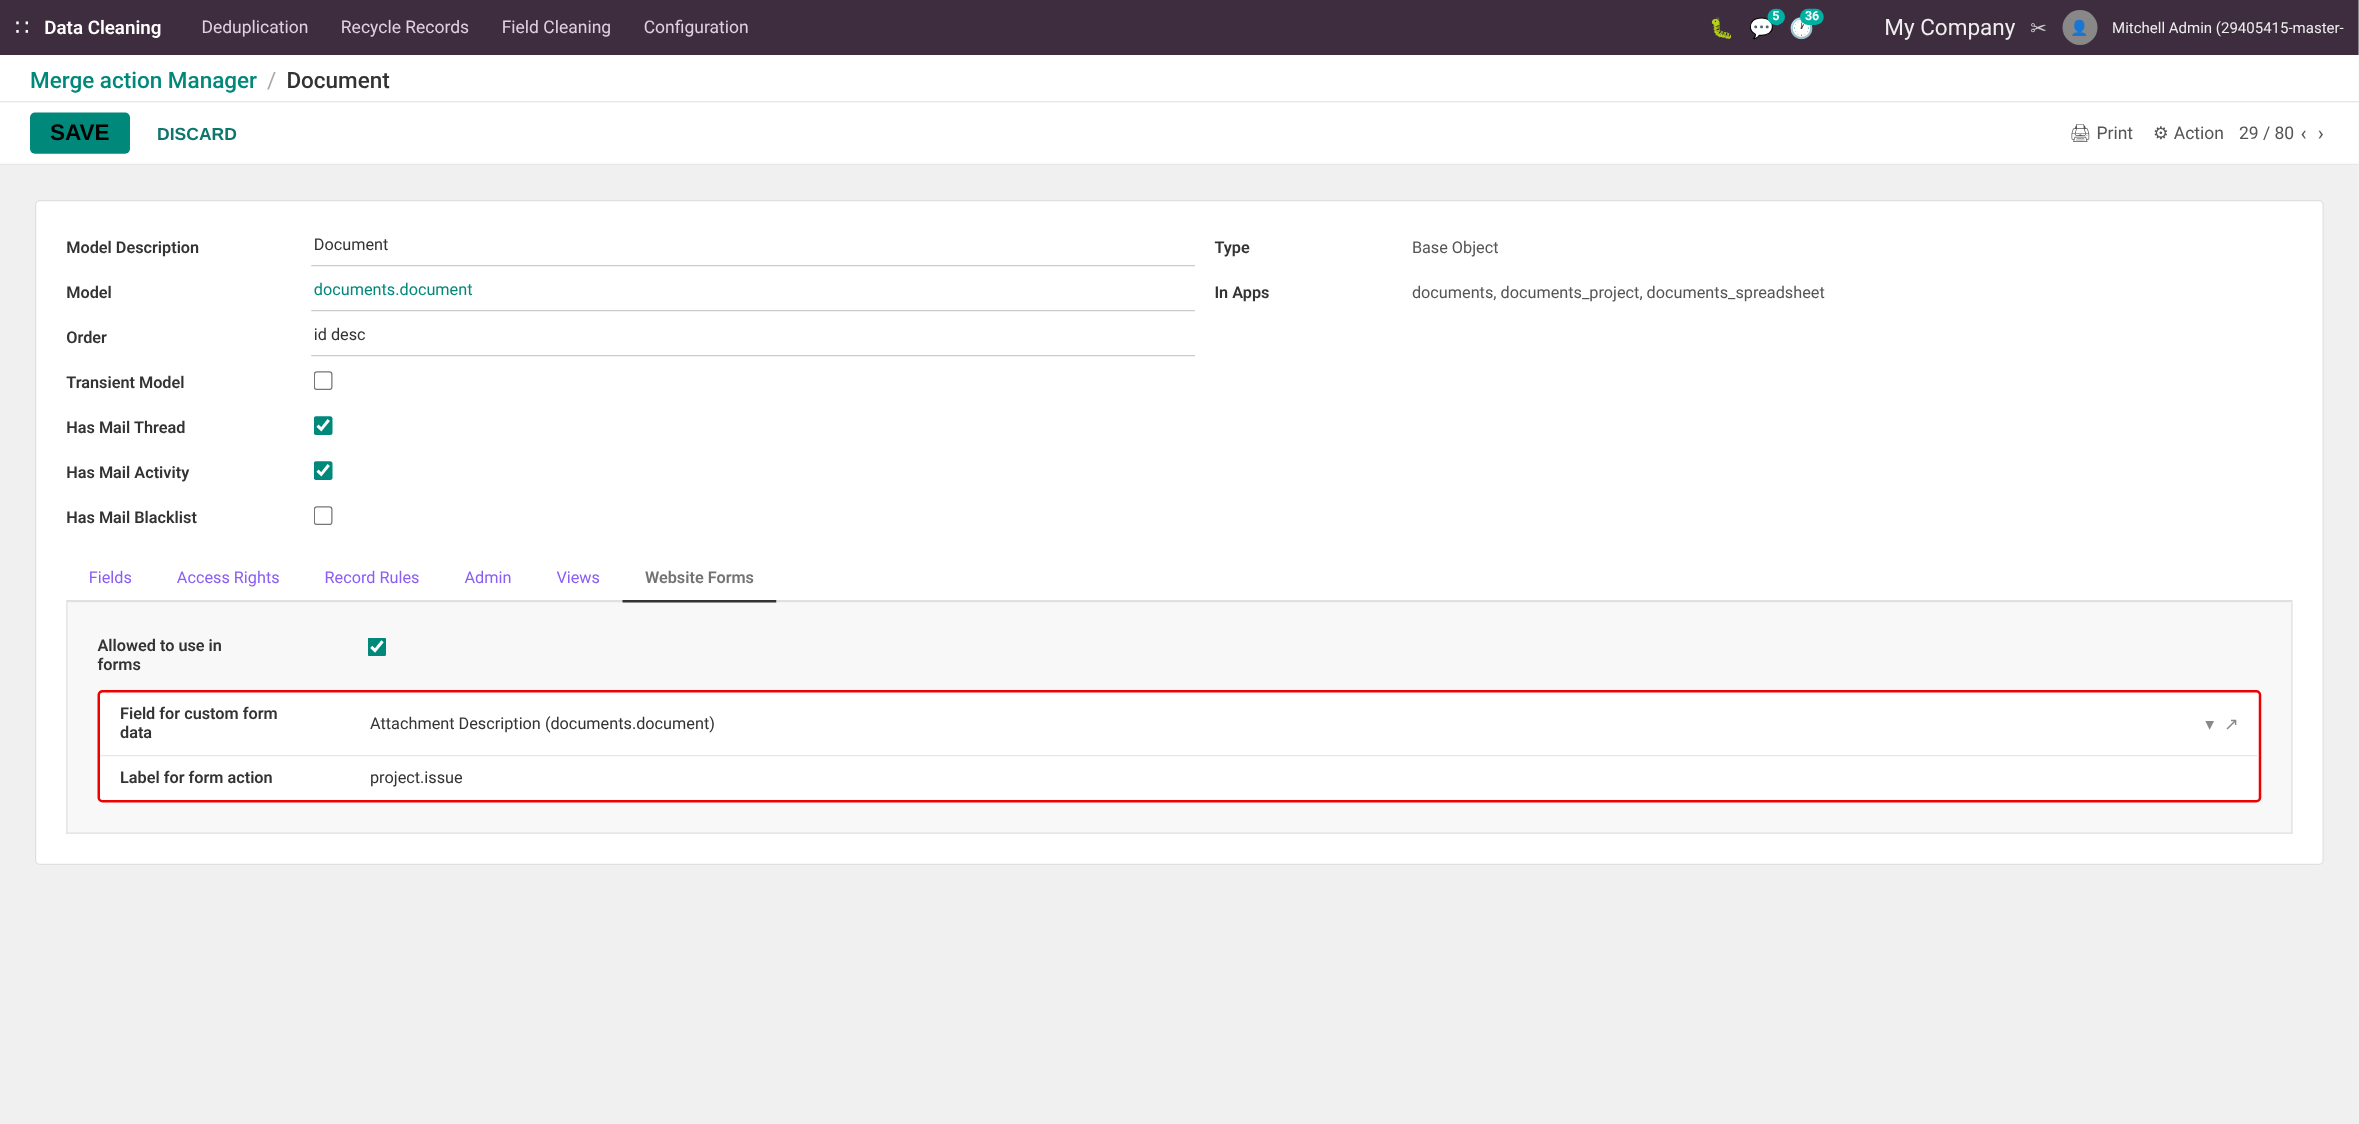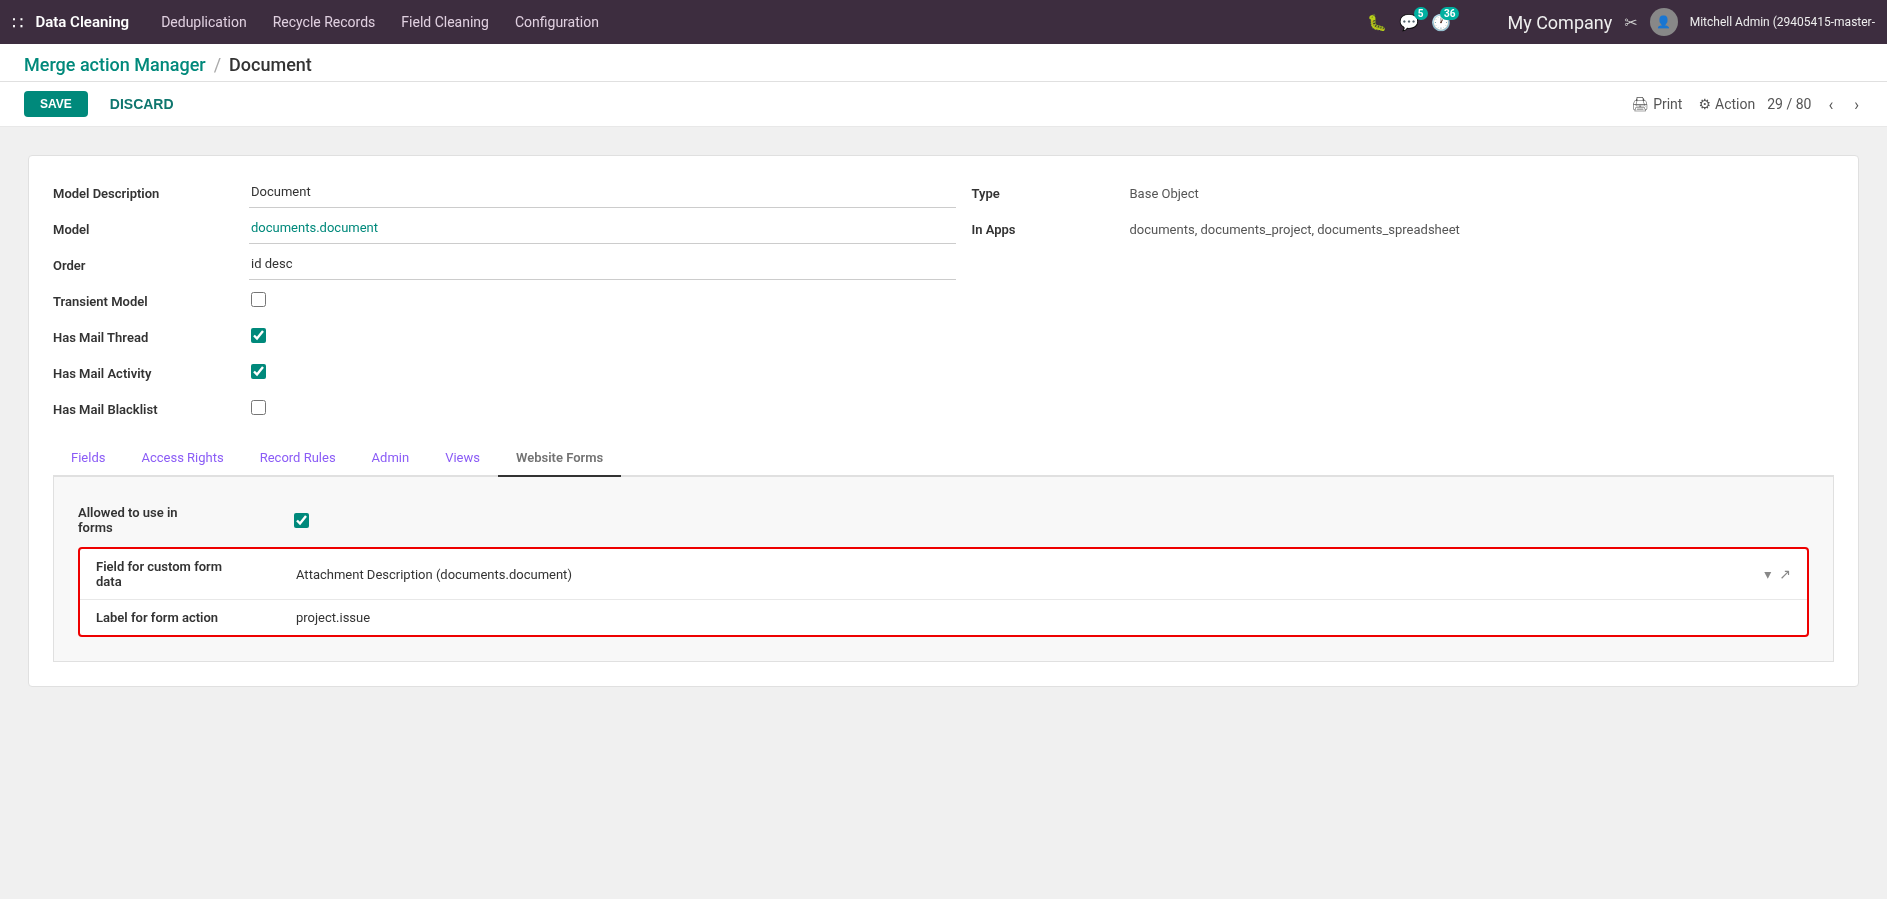--- a/index.html
+++ b/index.html
@@ -55,25 +55,25 @@
     .toolbar {
       background: #fff;
       padding: 8px 24px;
       display: flex;
       align-items: center;
       gap: 12px;
       border-bottom: 1px solid #e8e8e8;
     }
     .btn-save {
       background: #00897b;
-      color: #ffffff;
+      color: #000000;
       border: none;
       padding: 6px 16px;
       border-radius: 4px;
-      font-size: 12px;
+      font-size: 18px;
       font-weight: 600;
       cursor: pointer;
     }
     .btn-discard {
       background: transparent;
       color: #0f766e;
       border: none;
       padding: 6px 10px;
       border-radius: 4px;
       font-size: 14px;
@@ -82,21 +82,21 @@
     }
     .toolbar-spacer { flex: 1; }
     .toolbar-action {
       display: flex;
       align-items: center;
       gap: 16px;
       color: #555;
       font-size: 14px;
     }
     .toolbar-action span { cursor: pointer; display: flex; align-items: center; gap: 4px; }
-    .pager { display: flex; align-items: center; gap: 13px; font-size: 14px; color: #555; }
+    .pager { display: flex; align-items: center; gap: 1px; font-size: 14px; color: #555; }
     .pager-btn { cursor: pointer; color: #555; font-size: 16px; padding: 2px 4px; }
 
     
     .main { padding: 28px; }
     .form-card {
       background: #fff;
       border-radius: 4px;
       border: 1px solid #e0e0e0;
       padding: 24px;
     }
@@ -161,21 +161,21 @@
     .tab-content {
       background: #f8f8f8;
       border: 1px solid #e0e0e0;
       border-top: none;
       padding: 24px;
     }
 
     
     .wf-row {
       display: flex;
-      align-items: flex-end;
+      align-items: flex-start;
       gap: 16px;
       margin-bottom: 12px;
     }
     .wf-label {
       width: 200px;
       font-weight: 600;
       font-size: 13px;
       color: #333;
       padding-top: 4px;
       flex-shrink: 0;

